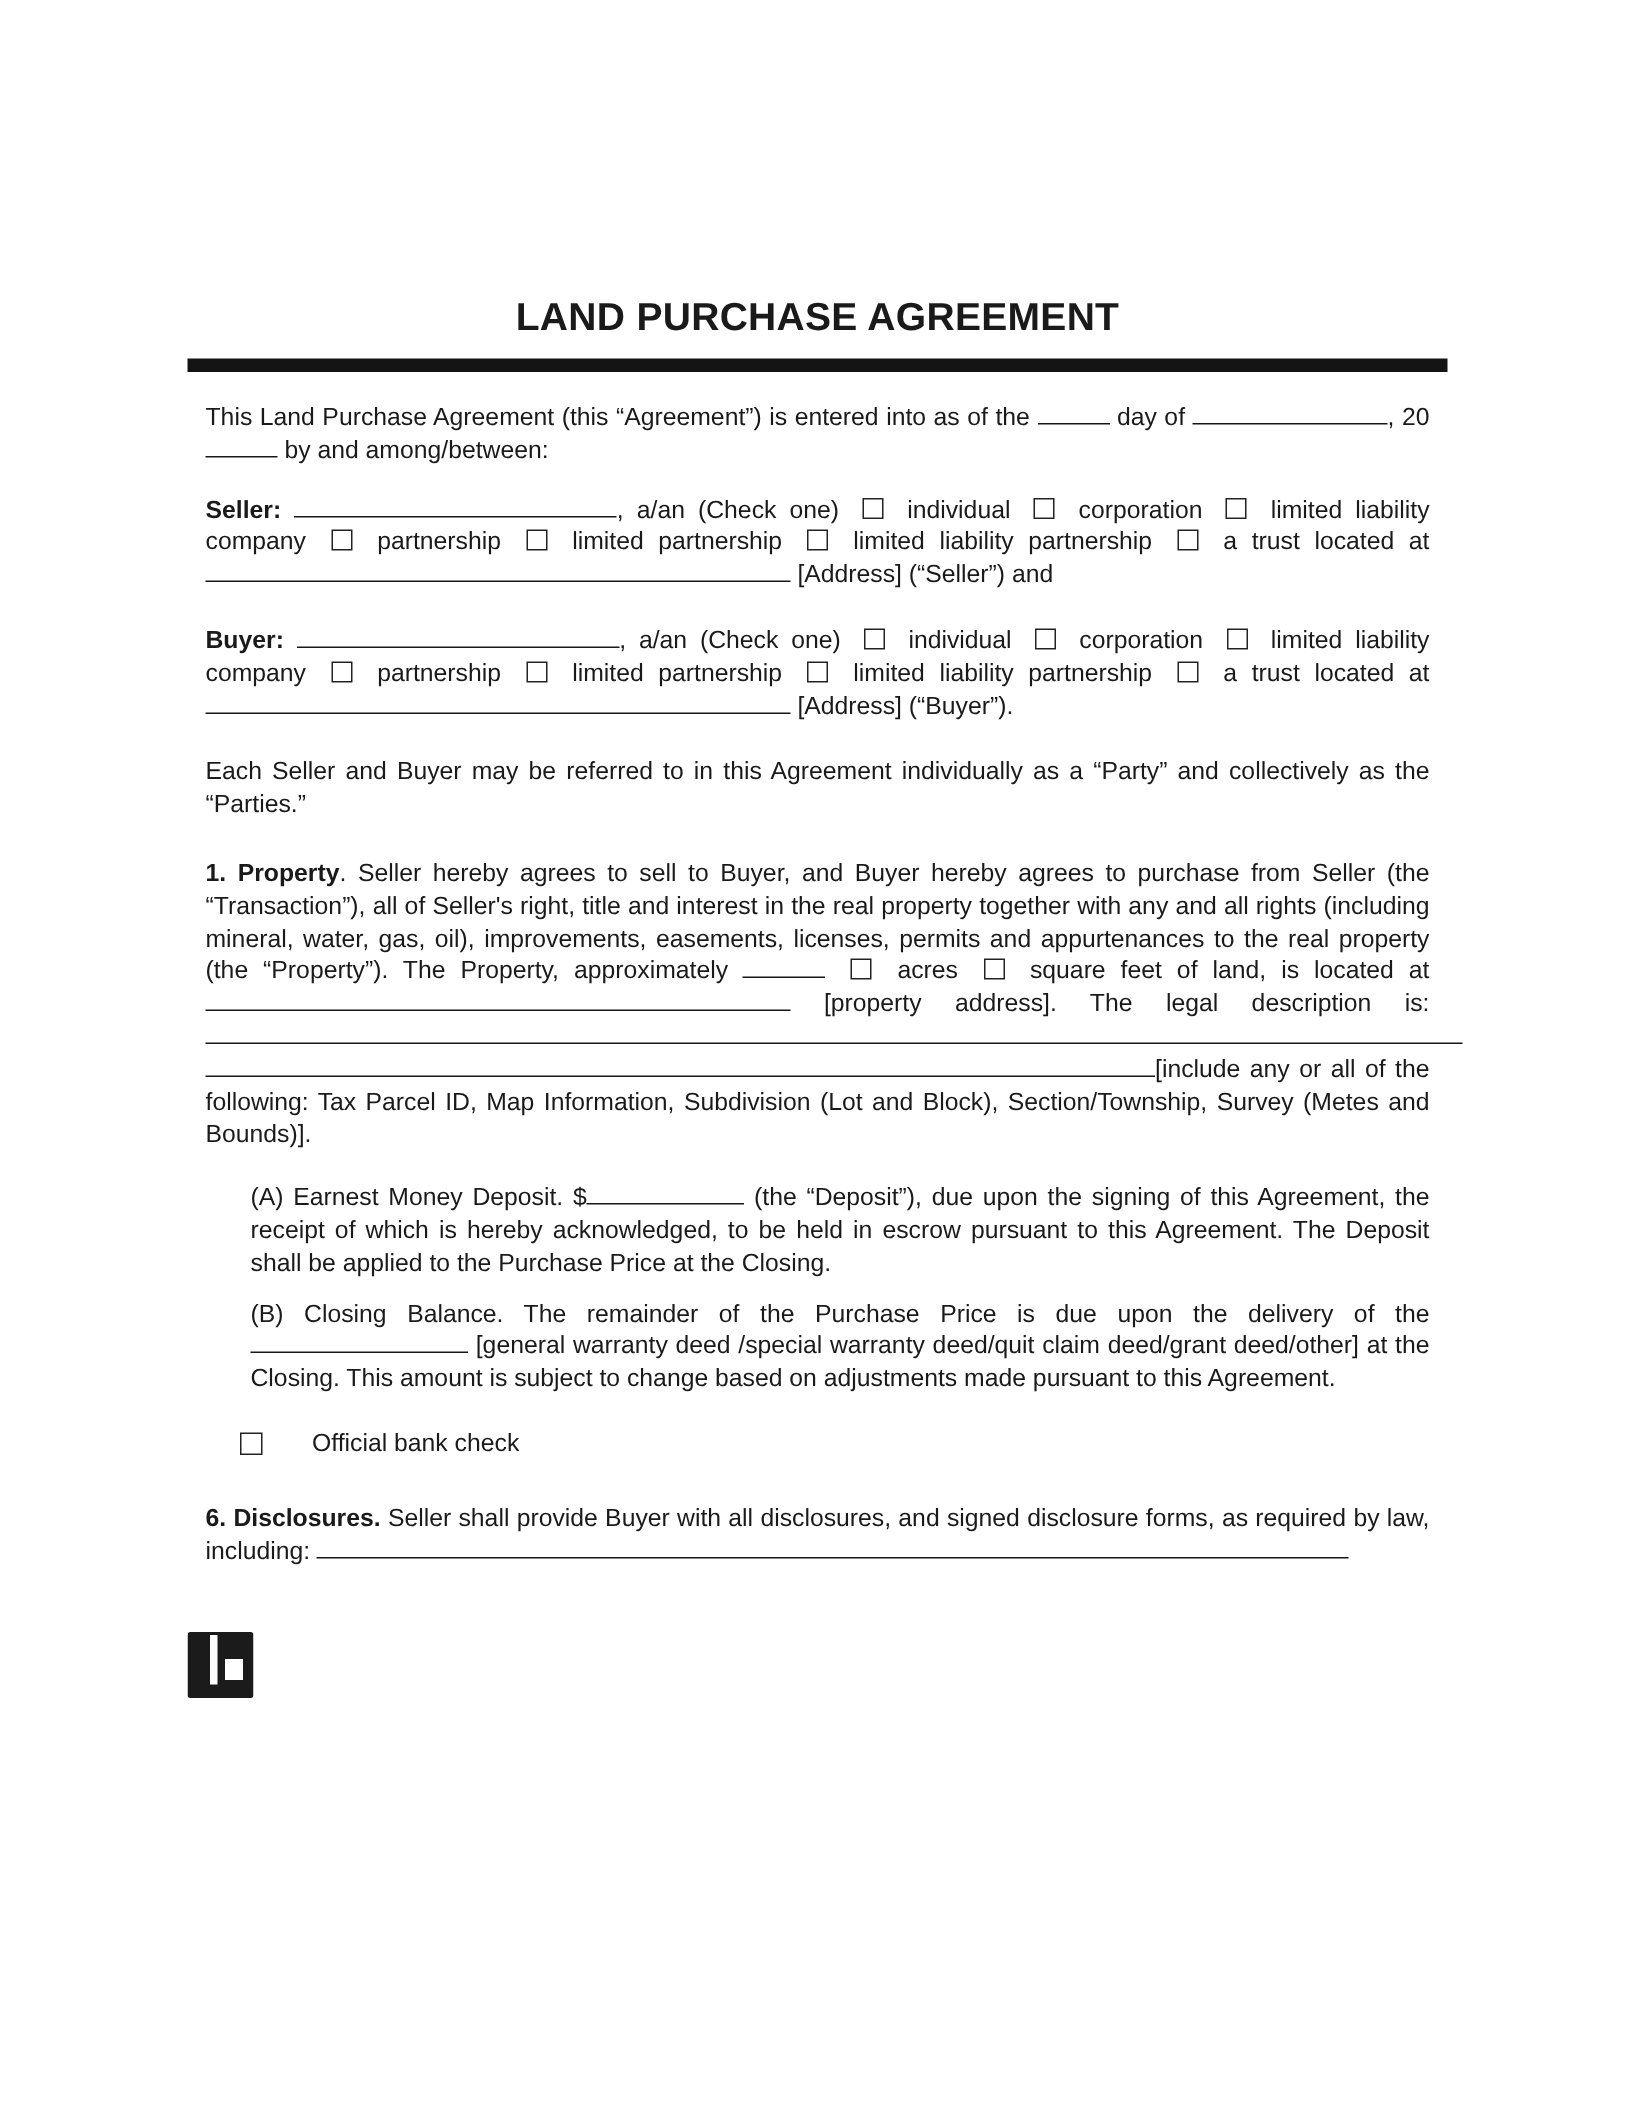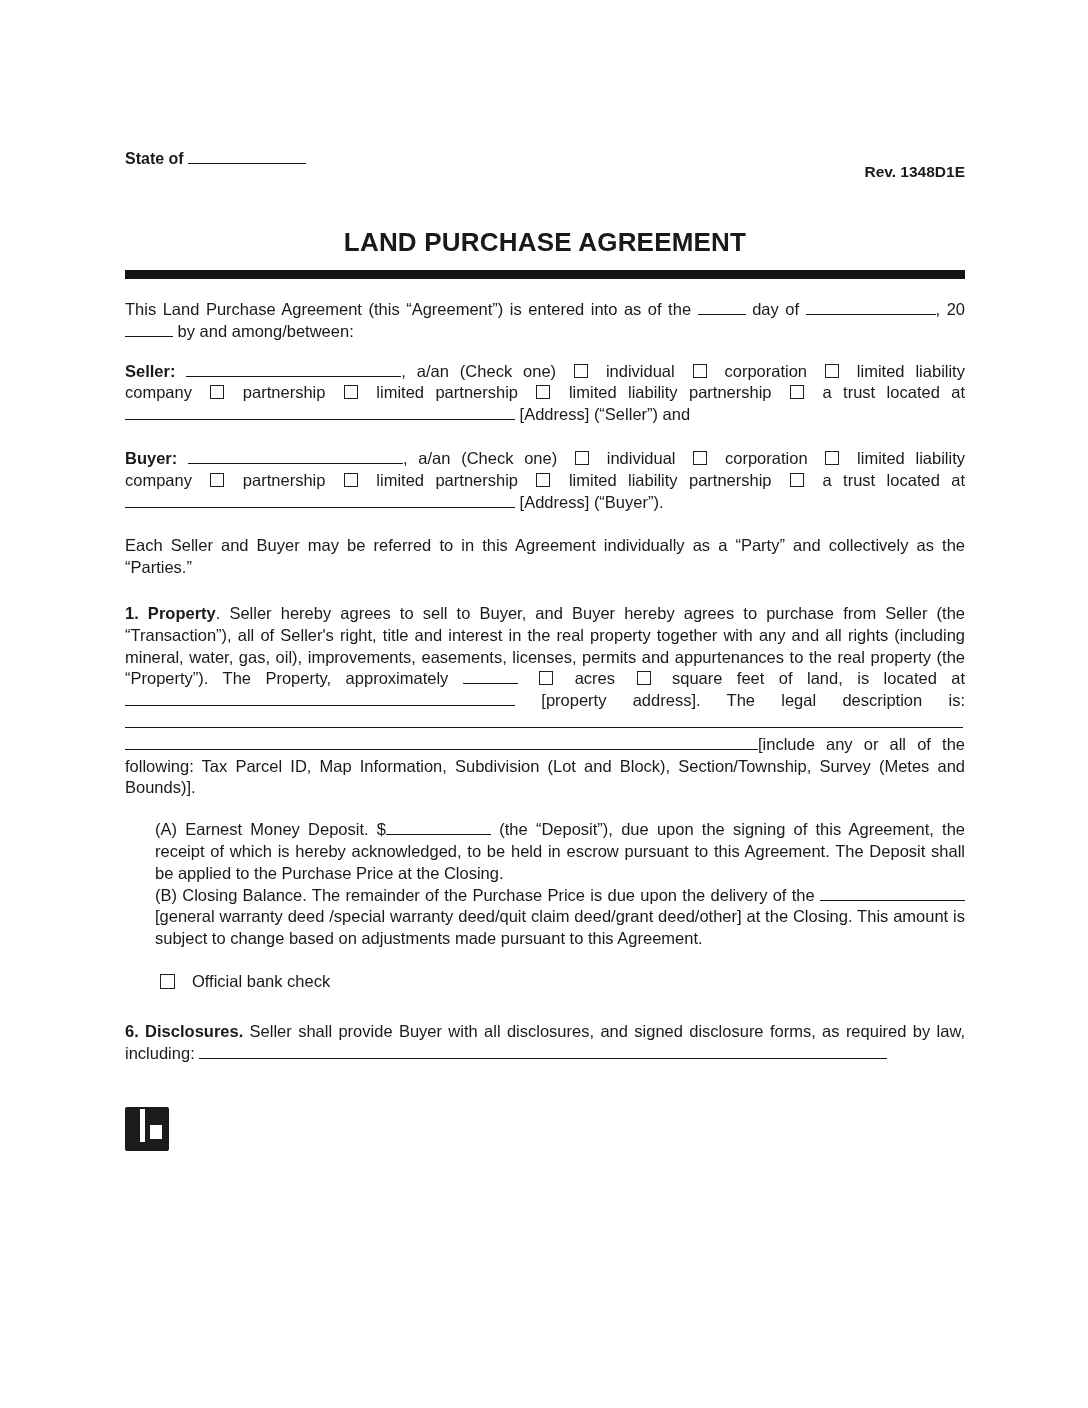--- a/index.html
+++ b/index.html
@@ -2,55 +2,51 @@
 <html><head>
 <meta charset="utf-8">
 <style>
   html,body{margin:0;padding:0;background:#fff;}
   body{
     width:1088px;height:1408px;
     font-family:"Liberation Sans","DejaVu Sans",sans-serif;
     color:#1a1a1a;position:relative;overflow:hidden;
   }
   .page{padding:150px 123px 40px 125px;}
-  p{margin:0;font-size:16.5px;line-height:21.8px;text-align:justify;}
+  p{margin:12px;font-size:16.5px;line-height:21.8px;text-align:justify;}
   .b{font-weight:bold;}
   
   .hdr{display:flex;justify-content:space-between;align-items:flex-start;font-size:16px;font-weight:bold;}
   .hdr .rev{font-size:15.5px;margin-top:13px;}
   
   .title{margin-top:46px;text-align:center;font-size:26px;font-weight:bold;letter-spacing:.2px;}
   .rule{height:9px;background:#141414;margin-top:12px;}
   
   .blank{display:inline-block;border-bottom:1.8px solid #161616;height:13px;vertical-align:baseline;}
   .w48{width:48px}.w105{width:105px}.w118{width:118px}.w130{width:130px}
   .w145{width:145px}.w150{width:150px}.w200{width:200px}.w215{width:215px}
   .w55{width:55px}.w390{width:390px}.w633{width:633px}.w690{width:688px}.w838{width:838px}
   
   .cb{display:inline-block;width:12px;height:12px;border:1.6px solid #222;background:#fff;vertical-align:-1px;}
   .cbi{margin:0 7px;}
   
   .mt18{margin-top:18px}.mt20{margin-top:20px}.mt22{margin-top:22px}
   .mt24{margin-top:24px}.mt25{margin-top:25px}.mt28{margin-top:28px}
   .indent{padding-left:30px;}
   .chk-list{margin-top:20px;padding-left:35px;}
-  .chk-row{display:flex;align-items:center;height:23.5px;font-size:16.5px;}
+  .chk-row{display:flex;align-items:center;height:23.5px;font-size:16.5px;gap:16px;}
   .chk-row .cb{width:13px;height:13px;margin-right:17px;flex:0 0 auto;}
   
   .logo{margin-top:42px;width:44px;height:44px;}
 </style>
 </head>
 <body>
 
 <div class="page">
 
-  <div class="hdr">
-    <div><span>State of</span> <span class="blank w118"></span></div>
-    <div class="rev">Rev. 1348D1E</div>
-  </div>
 
   <div class="title">LAND PURCHASE AGREEMENT</div>
   <div class="rule"></div>
 
   <p class="mt20"><span>This Land Purchase Agreement (this “Agreement”) is entered into as of the</span> <span class="blank w48"></span> <span>day of</span> <span class="blank w130"></span><span>, 20</span><span class="blank w48"></span> <span>by and among/between:</span></p>
 
   <p class="mt18"><span class="b">Seller:</span> <span class="blank w215"></span><span>, a/an (Check one)</span> <span class="cb cbi"></span> <span>individual</span> <span class="cb cbi"></span> <span>corporation</span> <span class="cb cbi"></span> <span>limited liability company</span> <span class="cb cbi"></span> <span>partnership</span> <span class="cb cbi"></span> <span>limited partnership</span> <span class="cb cbi"></span> <span>limited liability partnership</span> <span class="cb cbi"></span> <span>a trust</span> <span>located at</span> <span class="blank w390"></span> <span>[Address] (“Seller”) and</span></p>
 
   <p class="mt22"><span class="b">Buyer:</span> <span class="blank w215"></span><span>, a/an (Check one)</span> <span class="cb cbi"></span> <span>individual</span> <span class="cb cbi"></span> <span>corporation</span> <span class="cb cbi"></span> <span>limited liability company</span> <span class="cb cbi"></span> <span>partnership</span> <span class="cb cbi"></span> <span>limited partnership</span> <span class="cb cbi"></span> <span>limited liability partnership</span> <span class="cb cbi"></span> <span>a trust</span> <span>located at</span> <span class="blank w390"></span> <span>[Address] (“Buyer”).</span></p>
 

